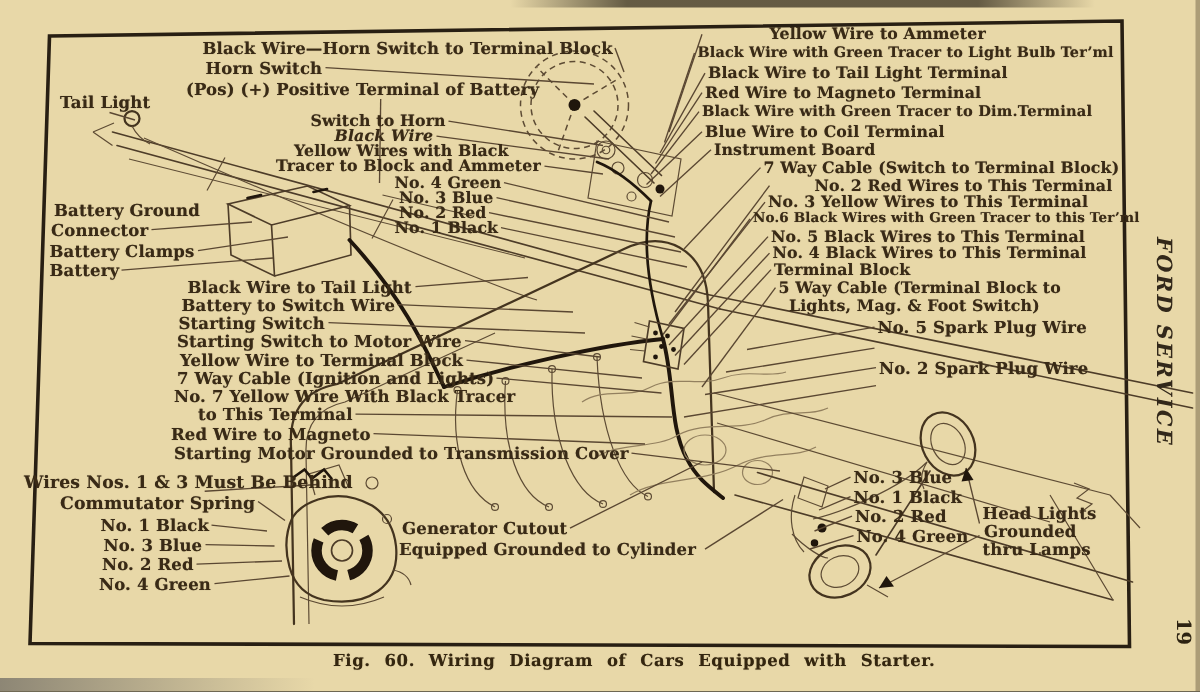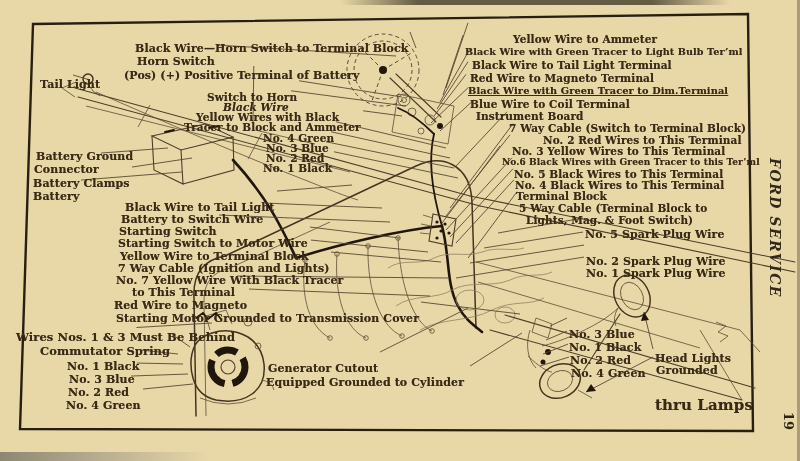--- a/index.html
+++ b/index.html
@@ -39,21 +39,21 @@
     text-shadow:0 0 .5px rgba(52,38,15,.5);
   }
   #margin-title{
     position:absolute;left:775px;top:228px;transform:translate(-50%,-50%) rotate(90deg);
     font:700 italic 14px "DejaVu Serif",serif;font-style:italic;color:#32281a;letter-spacing:1.5px;white-space:nowrap;
   }
   #page-number{
     position:absolute;left:788px;top:421px;transform:translate(-50%,-50%) rotate(90deg);
     font:700 13px "DejaVu Serif",serif;color:#2d2312;
   }
-  #labels{position:absolute;left:0;top:16px;width:800px;height:371px;}
+  #labels{position:absolute;left:0;top:0;width:800px;height:371px;}
 </style>
 </head>
 <body>
 
 <div id="page">
 
   <div class="photo-edge-top"></div>
   <div class="photo-edge-bottom"></div>
   <div class="photo-edge-right"></div>
 
@@ -280,48 +280,48 @@
       <div class="label" style="left: 120px; top: 234px; font-size: 11px;">Yellow Wire to Terminal Block</div>
       <div class="label" style="left: 118px; top: 246px; font-size: 11px;">7 Way Cable (Ignition and Lights)</div>
       <div class="label" style="left: 116px; top: 258px; font-size: 11px;">No. 7 Yellow Wire With Black Tracer</div>
       <div class="label" style="left: 132px; top: 270px; font-size: 11px;">to This Terminal</div>
       <div class="label" style="left: 114px; top: 283px; font-size: 11px;">Red Wire to Magneto</div>
       <div class="label" style="left: 116px; top: 296px; font-size: 11px;">Starting Motor Grounded to Transmission Cover</div>
       <div class="label" style="left: 470px; top: 17px; margin-left: 43px;">Yellow Wire to Ammeter</div>
       <div class="label" style="left: 472px; top: 43px;">Black Wire to Tail Light Terminal</div>
       <div class="label" style="left: 465px; top: 30px; font-size: 9.6px;">Black Wire with Green Tracer to Light Bulb Ter’ml</div>
       <div class="label" style="left: 470px; top: 56px;">Red Wire to Magneto Terminal</div>
-      <div class="label" style="left: 468px; top: 69px; font-size: 9.8px; text-decoration: underline;">Black Wire with Green Tracer to Dim.Terminal</div>
+      <div class="label" style="left: 468px; top: 69px; font-size: 9.8px;">Black Wire with Green Tracer to Dim.Terminal</div>
       <div class="label" style="left: 470px; top: 82px;">Blue Wire to Coil Terminal</div>
       <div class="label" style="left: 476px; top: 94px;">Instrument Board</div>
       <div class="label" style="left: 509px; top: 106px;">7 Way Cable (Switch to Terminal Block)</div>
       <div class="label" style="left: 515px; top: 118px; margin-left: 28px;">No. 2 Red Wires to This Terminal</div>
       <div class="label" style="left: 512px; top: 129px;">No. 3 Yellow Wires to This Terminal</div>
       <div class="label" style="left: 502px; top: 141px; font-size: 9px;">No.6 Black Wires with Green Tracer to this Ter’ml</div>
       <div class="label" style="left: 514px; top: 152px;">No. 5 Black Wires to This Terminal</div>
       <div class="label" style="left: 515px; top: 163px;">No. 4 Black Wires to This Terminal</div>
       <div class="label" style="left: 516px; top: 174px;">Terminal Block</div>
       <div class="label" style="left: 519px; top: 186px;">5 Way Cable (Terminal Block to</div>
       <div class="label" style="left: 526px; top: 198px;">Lights, Mag. &amp; Foot Switch)</div>
       <div class="label" style="left: 585px; top: 212px; font-size: 11px;">No. 5 Spark Plug Wire</div>
       <div class="label" style="left: 586px; top: 239px; font-size: 11px;">No. 2 Spark Plug Wire</div>
-      <div class="label" style="left: 586px; top: 251px; font-size: 11px;">No. 1 Spark Plug Wire</div>
       <div class="label" style="left: 16px; top: 314px; font-size: 11.5px;">Wires Nos. 1 &amp; 3 Must Be Behind</div>
       <div class="label" style="left: 40px; top: 328px; font-size: 11.5px;">Commutator Spring</div>
       <div class="label" style="left: 67px; top: 344px; font-size: 11px;">No. 1 Black</div>
       <div class="label" style="left: 69px; top: 357px; font-size: 11px;">No. 3 Blue</div>
       <div class="label" style="left: 68px; top: 370px; font-size: 11px;">No. 2 Red</div>
       <div class="label" style="left: 66px; top: 383px; font-size: 11px;">No. 4 Green</div>
       <div class="label" style="left: 268px; top: 346px; font-size: 11px;">Generator Cutout</div>
       <div class="label" style="left: 266px; top: 360px; font-size: 11px;">Equipped Grounded to Cylinder</div>
       <div class="label" style="left: 569px; top: 312px; font-size: 11px;">No. 3 Blue</div>
       <div class="label" style="left: 569px; top: 325px; font-size: 11px;">No. 1 Black</div>
       <div class="label" style="left: 570px; top: 338px; font-size: 11px;">No. 2 Red</div>
       <div class="label" style="left: 571px; top: 351px; font-size: 11px;">No. 4 Green</div>
       <div class="label" style="left: 655px; top: 336px; font-size: 11px;">Head Lights</div>
       <div class="label" style="left: 656px; top: 348px; font-size: 11px;">Grounded</div>
-      <div class="label" style="left: 655px; top: 360px; font-size: 15px; margin-top: 20px;">thru Lamps</div>
+      <div class="label" style="left: 655px; top: 360px; font-size: 11px;">thru Lamps</div>
     </div>
 
+  <div id="caption">Fig. 60.  Wiring Diagram of Cars Equipped with Starter.</div>
   <div id="margin-title">FORD SERVICE</div>
   <div id="page-number">19</div>
 
 </div>
 
 </body></html>

